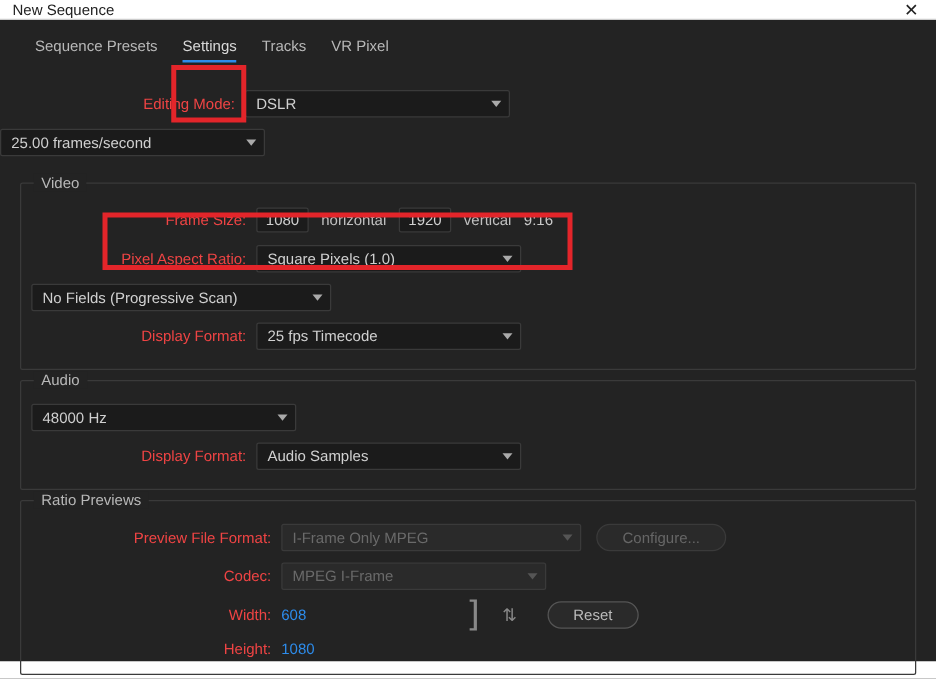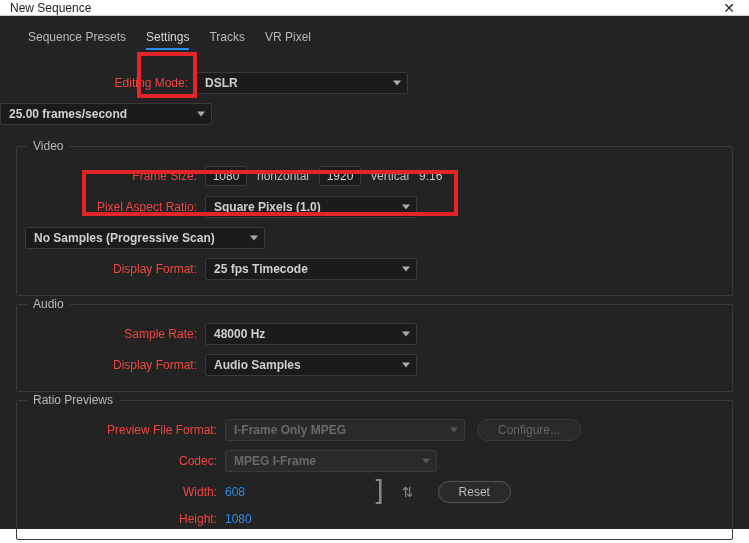--- a/index.html
+++ b/index.html
@@ -18,21 +18,21 @@
   .tab { color: #b8b8b8; padding-bottom: 4px; cursor: pointer; }
   .tab.active { color: #d8d8d8; border-bottom: 2px solid #2d8ceb; }
   .tab-hl { position: absolute; border: 4px solid #e3252a; pointer-events: none; }
   .tab-hl.a { left: 137px; top: 36px; width: 60px; height: 46px; }
   .tab-hl.b { left: 82px;  top: 154px; width: 376px; height: 46px;}
   .row { display: flex; align-items: center; height: 30px; margin-bottom: 1px; }
   .label { width: 196px; text-align: right; padding-right: 8px; color: #ef4444; }
   .select {
     position: relative; width: 212px; height: 22px; background: #1b1b1b;
     border: 1px solid #3a3a3a; border-radius: 2px; display: flex;
-    align-items: center; padding: 0 8px; color: #d0d0d0; cursor: pointer; font-weight: bold;
+    align-items: center; padding: 0 8px; color: #d0d0d0; cursor: pointer;
   }
   .select.wide { width: 240px; }
   .select.disabled { background: #2a2a2a; color: #6a6a6a; cursor: default; }
   .select .chev {
     position: absolute; right: 6px; top: 50%; transform: translateY(-50%);
     width: 0; height: 0; border-left: 4px solid transparent;
     border-right: 4px solid transparent; border-top: 5px solid #aaa;
   }
   .select.disabled .chev { border-top-color: #555; }
   .num-input {
@@ -105,37 +105,36 @@
     </div>
     <div class="row">
       <div class="label" style="width:180px">Pixel Aspect Ratio:</div>
       <div class="select">
         <span>Square Pixels (1.0)</span>
         <span class="chev"></span>
       </div>
     </div>
     <div class="row">
       <div class="select wide">
-        <span>No Samples (Progressive Scan)</span>
+        <span>No Fields (Progressive Scan)</span>
         <span class="chev"></span>
       </div>
     </div>
     <div class="row">
       <div class="label" style="width:180px">Display Format:</div>
       <div class="select">
         <span>25 fps Timecode</span>
         <span class="chev"></span>
       </div>
     </div>
   </div>
 
   <div class="fieldset">
     <div class="legend">Audio</div>
     <div class="row">
-      <div class="label" style="width:180px">Sample Rate:</div>
       <div class="select">
         <span>48000 Hz</span>
         <span class="chev"></span>
       </div>
     </div>
     <div class="row">
       <div class="label" style="width:180px">Display Format:</div>
       <div class="select">
         <span>Audio Samples</span>
         <span class="chev"></span>

